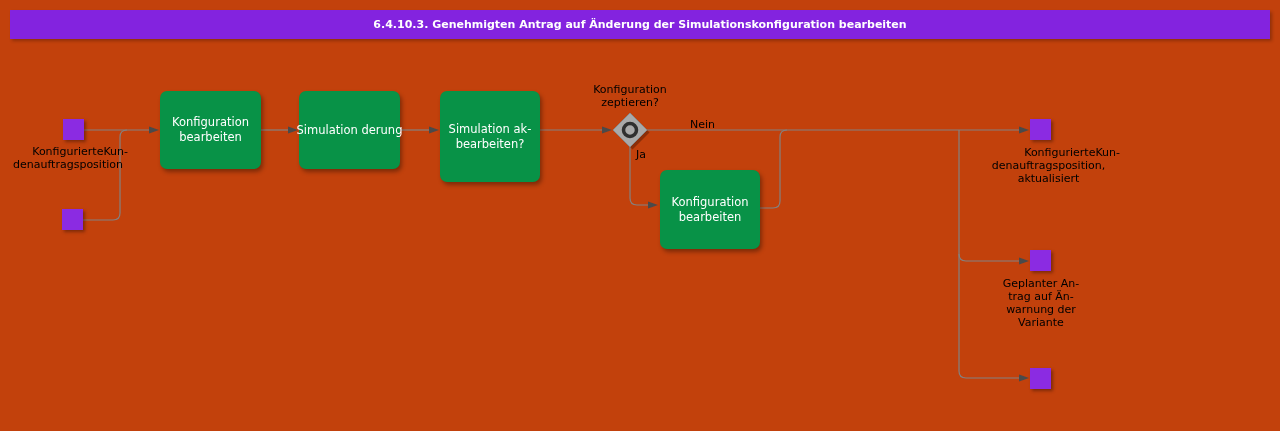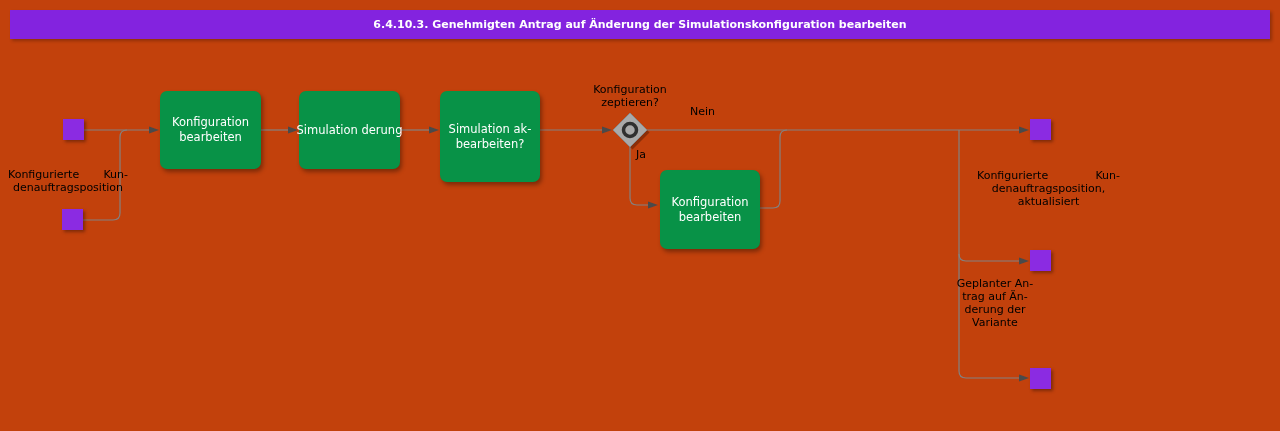--- a/index.html
+++ b/index.html
@@ -51,21 +51,21 @@
     background: #8B2BE2;
     box-shadow: 2px 2px 3px rgba(0,0,0,0.35);
   }
   .label {
     position: absolute;
     font-size: 11px;
     line-height: 13px;
     text-align: center;
     color: #000;
   }
-  .label .jline { display: flex; justify-content: space-between; white-space: nowrap; margin-top: 23px; }
+  .label .jline { display: flex; justify-content: flex-end; white-space: nowrap; }
   .label .cline { white-space: nowrap; }
   .floatlabel {
     position: absolute;
     font-size: 11px;
     line-height: 13px;
     color: #000;
     white-space: nowrap;
   }
 </style>
 </head>
@@ -132,36 +132,36 @@
   </div>
   <div class="task" style="left:660px;top:170px;width:100px;height:79px">
     <div class="tline">Konfiguration</div>
     <div class="tline">bearbeiten</div>
   </div>
 
   <div class="label" style="left:578px;top:83px;width:104px">
     <div class="cline">Konfiguration</div>
     <div class="cline">zeptieren?</div>
   </div>
-  <div class="floatlabel" style="left:690px;top:105px">Nein</div>
+  <div class="floatlabel" style="left:690px;top:118px">Nein</div>
   <div class="floatlabel" style="left:636px;top:148px">Ja</div>
 
   <div class="square" style="left:1030px;top:119px"></div>
   <div class="label" style="left:977px;top:146px;width:143px">
     <div class="jline">
       <span>Konfigurierte</span>
       <span>Kun-</span>
     </div>
     <div class="cline">denauftragsposition,</div>
     <div class="cline">aktualisiert</div>
   </div>
 
   <div class="square" style="left:1030px;top:250px"></div>
-  <div class="label" style="left:949px;top:277px;width:92px">
+  <div class="label" style="left:995px;top:277px;width:92px">
     <div class="cline">Geplanter An-</div>
     <div class="cline">trag auf Än-</div>
-    <div class="cline">derung der</div>
+    <div class="cline">warnung der</div>
     <div class="cline">Variante</div>
   </div>
 
   <div class="square" style="left:1030px;top:368px"></div>
 
 </div>
 
 </body></html>

